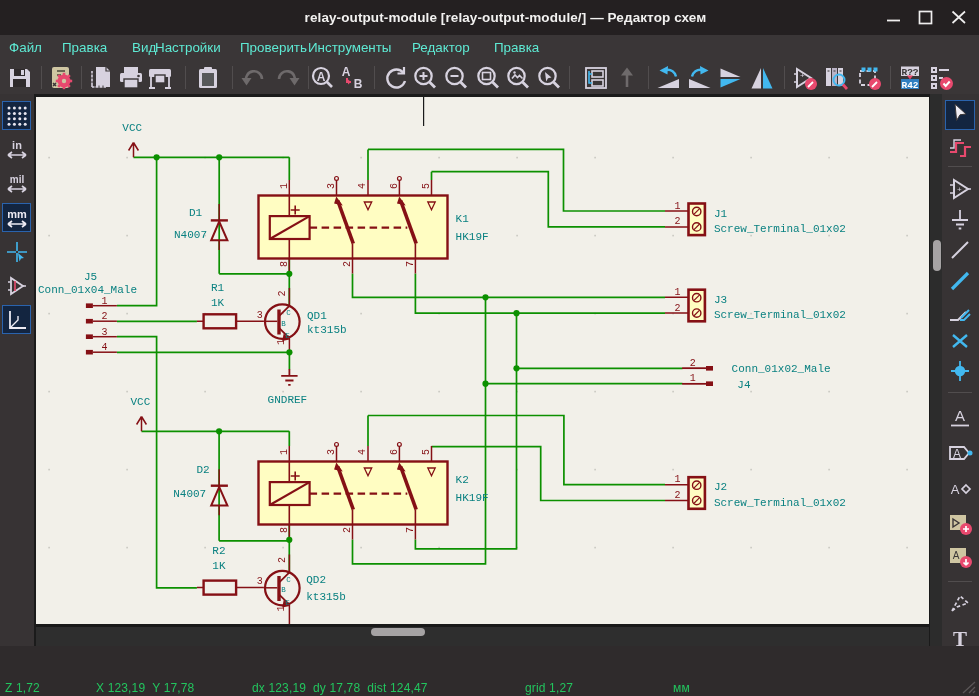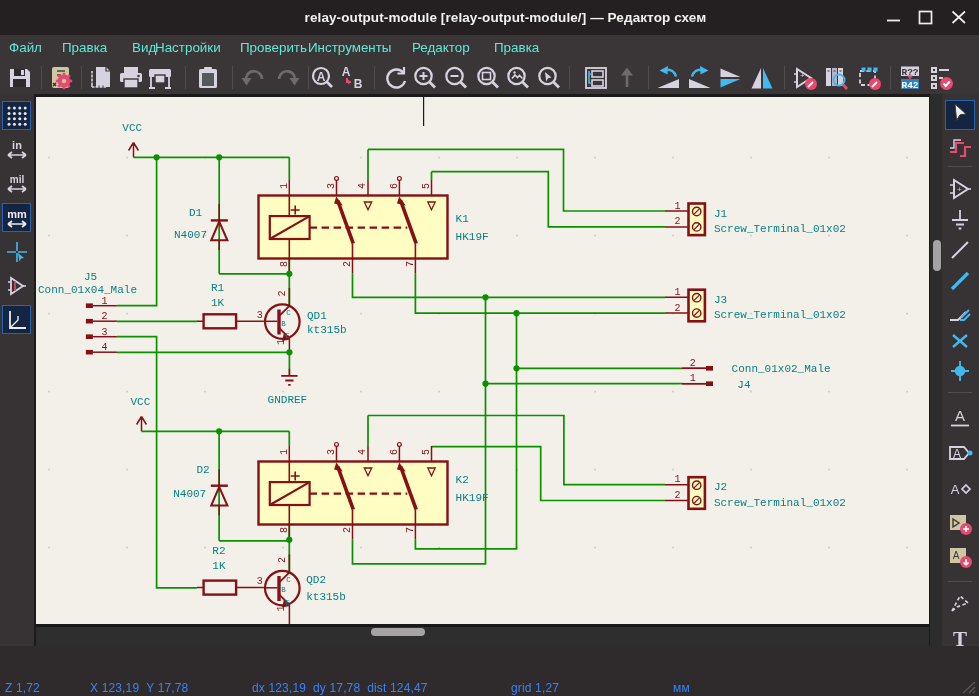--- a/index.html
+++ b/index.html
@@ -11,21 +11,21 @@
 .sep{position:absolute;top:5px;width:1px;height:23px;background:#514d4e;}
 .ic{position:absolute;top:65px;}
 #leftbar{left:0;top:94px;width:34px;height:581px;background:#373334;}
 #rightbar{left:941px;top:94px;width:38px;height:581px;background:#373334;}
 .selbox{position:absolute;background:#132540;border:1.5px solid #2a63ad;}
 #vsb{left:929px;top:94px;width:12px;height:552px;background:#2c2c2c;border-left:1px solid #1a1a1a;}
 #vthumb{left:932.5px;top:240px;width:8px;height:31px;background:#a6a3a4;border-radius:4px;}
 #hsb{left:36px;top:624px;width:893px;height:19px;background:#2e2e2e;border-top:3px solid #191919;}
 #hthumb{left:371px;top:628px;width:54px;height:8px;background:#a6a3a4;border-radius:4px;}
 #statusbar{left:0;top:646px;width:979px;height:50px;background:#2f2b2c;}
-.st{position:absolute;top:35px;color:#3b82f6;font-size:12px;letter-spacing:0.15px;}
+.st{position:absolute;top:35px;color:#22c55e;font-size:12px;letter-spacing:0.15px;}
 </style></head><body>
 <div id="win">
 <div class="abs" id="titlebar">
 <div class="abs" id="title">relay-output-module [relay-output-module/] — Редактор схем</div>
 <svg class="abs" style="left:880px;top:8px" width="95" height="20" viewBox="0 0 95 20">
 <path d="M7,12.5 H20" stroke="#efeeee" stroke-width="1.8" fill="none"></path>
 <rect x="39.5" y="3.5" width="12" height="12" fill="none" stroke="#efeeee" stroke-width="1.7"></rect>
 <path d="M72.5,3.5 L85,15 M85,3.5 L72.5,15" stroke="#efeeee" stroke-width="1.7" fill="none"></path>
 </svg>
 </div>
@@ -559,19 +559,19 @@
     <text x="737.3" y="388" class="tt">J4</text>
     <text x="713.9" y="489.5" class="tt">J2</text>
     <text x="713.9" y="505.5" class="tt">Screw_Terminal_01x02</text>
   </svg>
 <div class="abs" id="vsb"></div>
 <div class="abs" id="vthumb"></div>
 <div class="abs" id="hsb"></div>
 <div class="abs" id="hthumb"></div>
 <div class="abs" id="statusbar">
 <div class="st" style="left:5px">Z 1,72</div>
-<div class="st" style="left:90px">X 123,19&nbsp;&nbsp;Y 17,78</div>
+<div class="st" style="left:96px">X 123,19&nbsp;&nbsp;Y 17,78</div>
 <div class="st" style="left:252px">dx 123,19&nbsp;&nbsp;dy 17,78&nbsp;&nbsp;dist 124,47</div>
-<div class="st" style="left:511px">grid 1,27</div>
+<div class="st" style="left:525px">grid 1,27</div>
 <div class="st" style="left:673px">мм</div>
 <svg class="abs" style="left:961px;top:34px" width="16" height="14" viewBox="0 0 16 14">
       <path d="M14,2 L2,13 M14,7 L8,13 M14,11 L12,13" stroke="#5a5657" stroke-width="1.3"></path>
     </svg>
 </div>
 </body></html>

